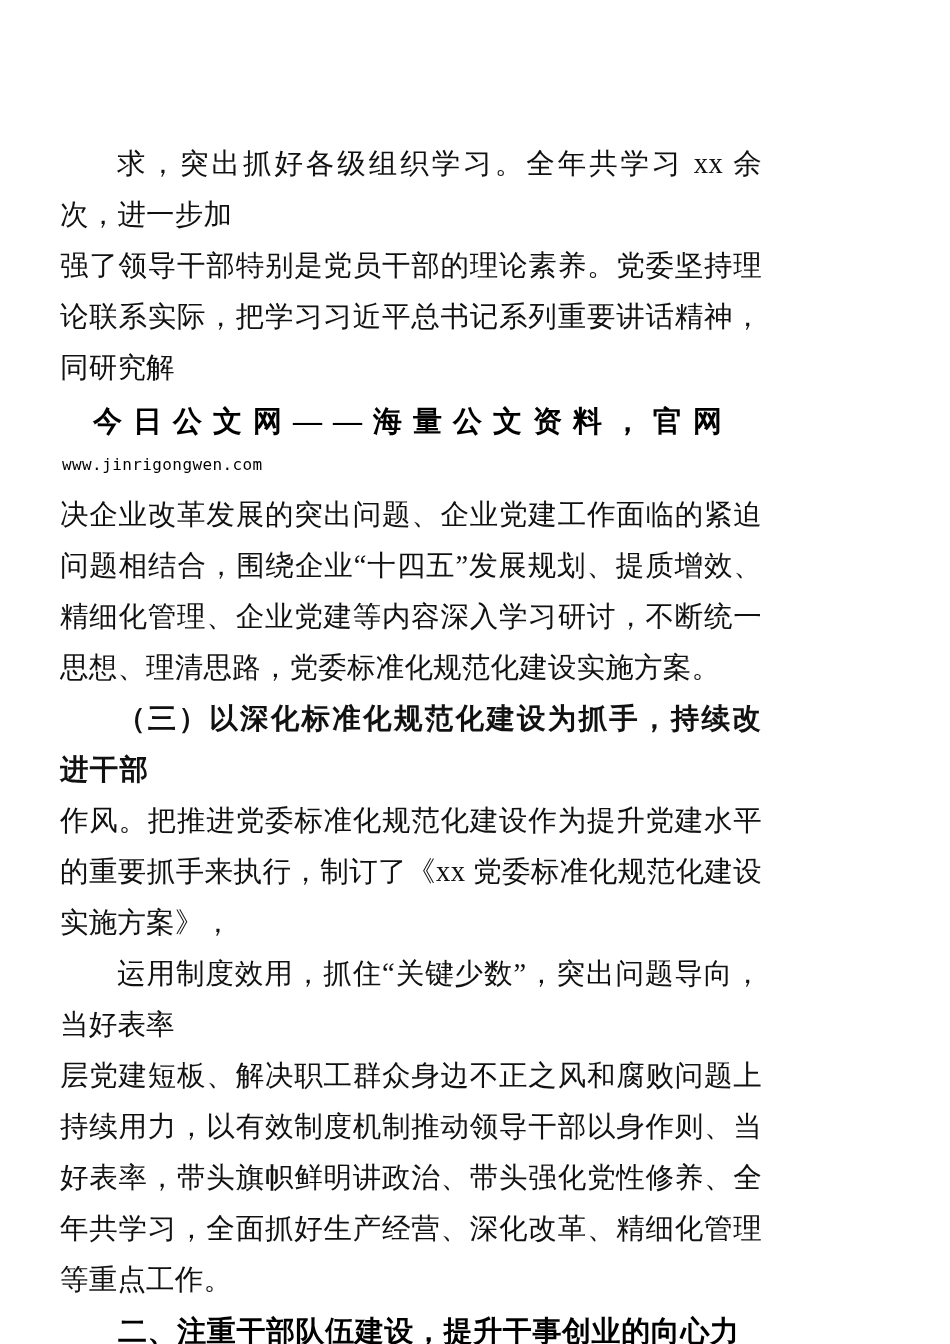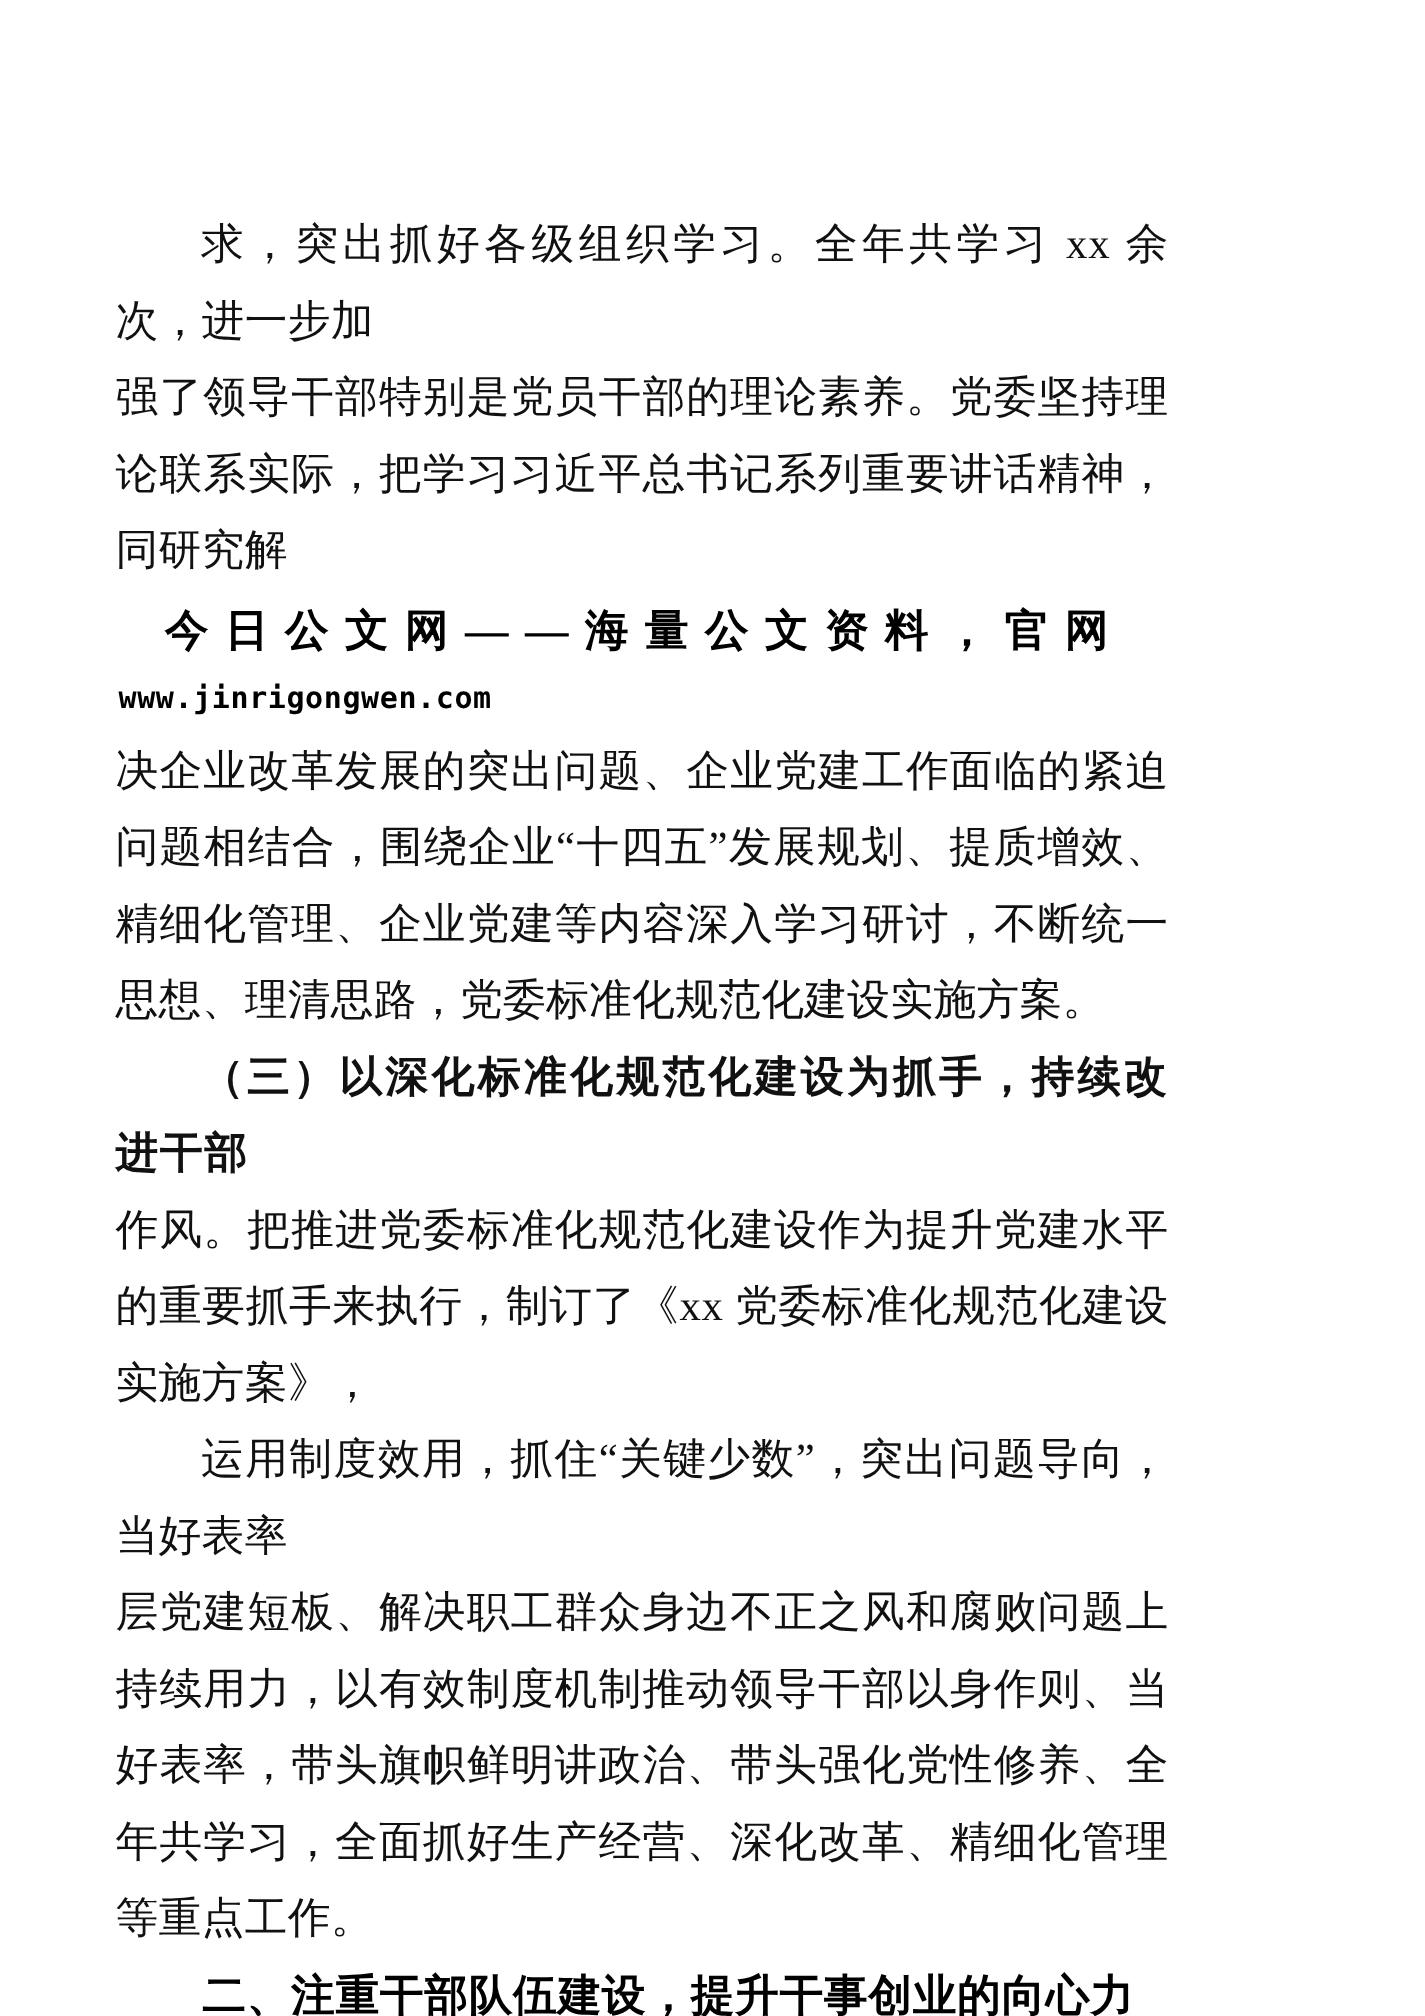--- a/index.html
+++ b/index.html
@@ -15,21 +15,21 @@
     font-family: "Liberation Serif", "DejaVu Serif", serif;
     color: #111111;
     -webkit-font-smoothing: antialiased;
   }
 
   .page {
     position: relative;
     width: 950px;
     height: 1344px;
     box-sizing: border-box;
-    padding: 138px 124px 0 77px;
+    padding: 138px 124px 0 60px;
   }
 
   .doc-body {
     width: 702px;
   }
 
   
   .para {
     font-size: 28.5px;
     line-height: 51px;
@@ -71,22 +71,22 @@
     font-size: 29px;
     line-height: 48px;
     letter-spacing: 11px;
     text-indent: 1em;
     color: #000000;
     white-space: nowrap;
   }
 
   .watermark-url {
     font-family: "DejaVu Sans Mono", "Liberation Mono", monospace;
-    font-weight: bold;
-    font-size: 20px;
+    font-weight: normal;
+    font-size: 16px;
     line-height: 40px;
     letter-spacing: 0.4px;
     color: #000000;
     margin-left: -2px;
   }
 
   
   .hei-heading {
     font-family: "Liberation Sans", "DejaVu Sans", sans-serif;
     font-weight: bold;

